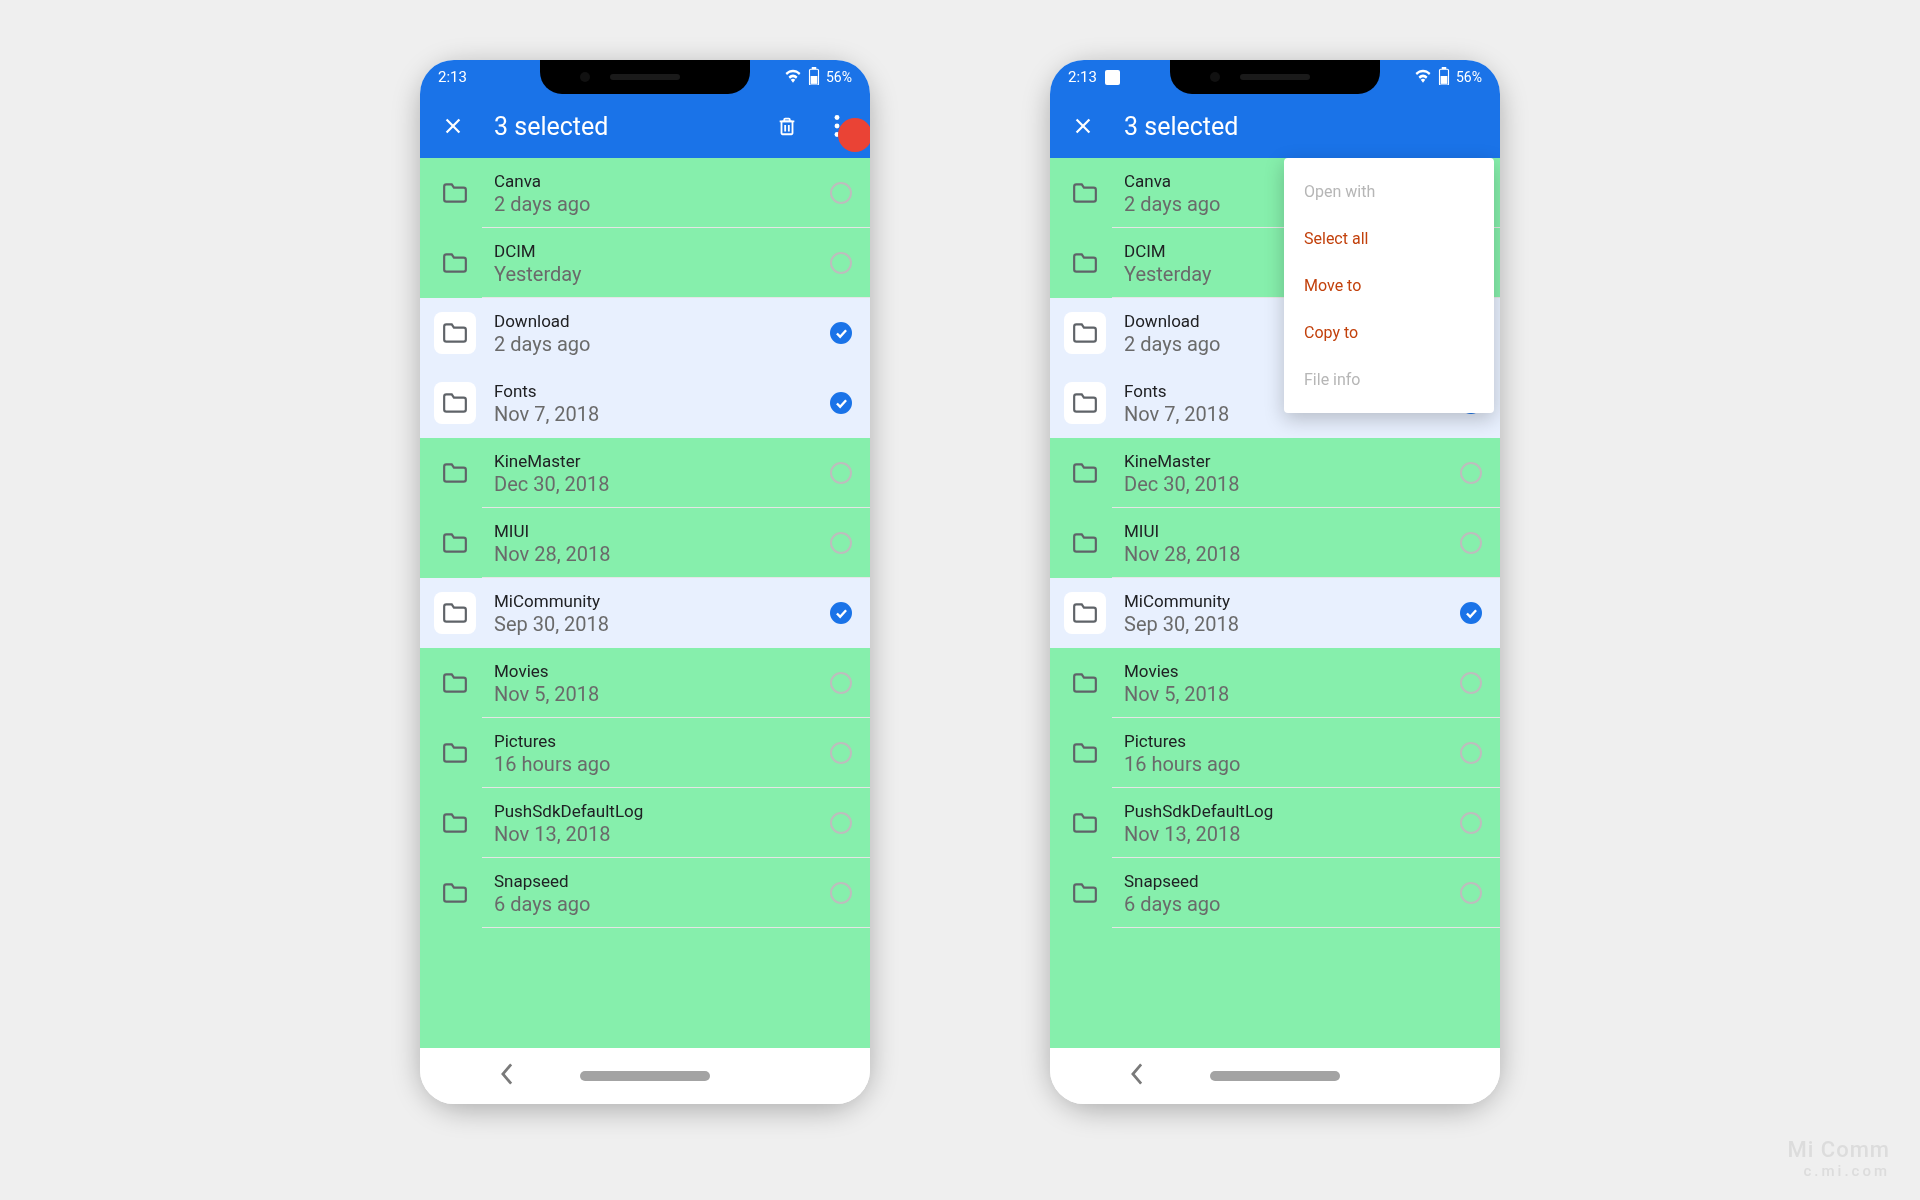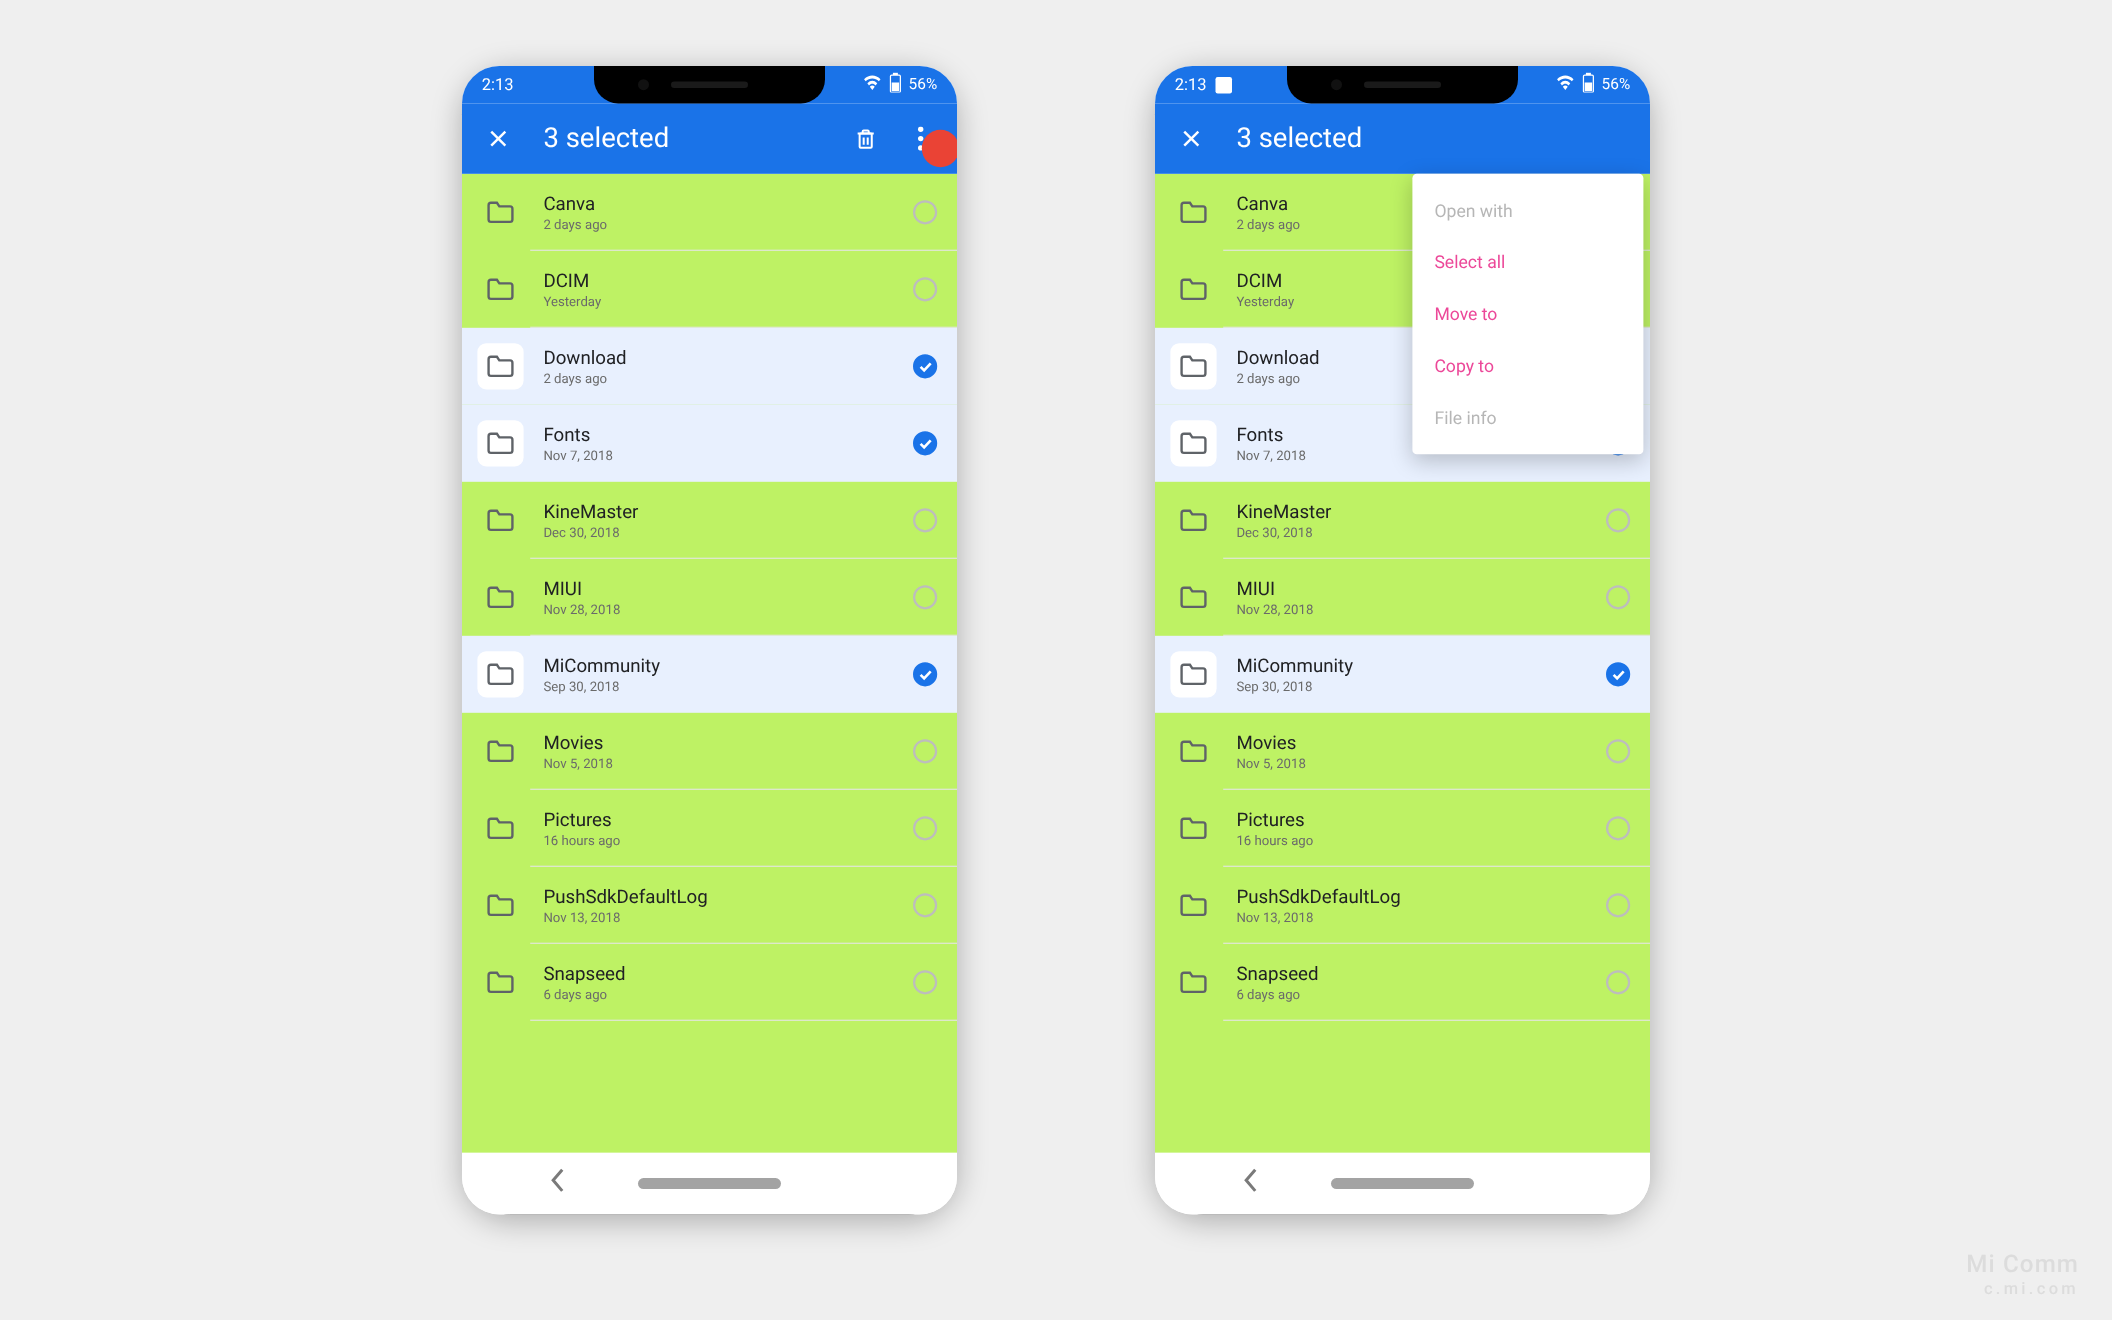--- a/index.html
+++ b/index.html
@@ -36,49 +36,49 @@
     height: 64px; background:#1a73e8; color:#fff; display:flex; align-items:center;
     padding:0 20px; position:relative;
   }
   .appbar-close { width:26px; height:26px; cursor:pointer; display:flex; align-items:center; justify-content:center; }
   .appbar-title { margin-left: 28px; font-size:25px; font-weight:400; }
   .appbar-actions { margin-left:auto; display:flex; align-items:center; gap:24px; }
   .icon-btn { width:26px; height:26px; cursor:pointer; display:flex; align-items:center; justify-content:center; }
 
   .red-dot { position:absolute; top:24px; right:-2px; width:34px; height:34px; background:#ea4335; border-radius:50%; z-index:40; }
 
-  .list { height: calc(100% - 34px - 64px - 56px); overflow:hidden; background:#bef264; }
+  .list { height: calc(100% - 34px - 64px - 56px); overflow:hidden; background:#86efac; }
   .row { display:flex; align-items:center; height:70px; padding:0 18px; position:relative; }
   .row.selected { background:#e8f0fe; }
   .divider { position:relative; }
   .divider::after { content:""; position:absolute; left:62px; right:0; bottom:0; height:1px; background:#e5e5e5; }
   .folder-icon {
     width:34px; height:34px; display:flex; align-items:center; justify-content:center;
     border-radius:6px;
   }
   .row.selected .folder-icon { background:#fff; box-shadow:0 0 0 4px #fff; border-radius:4px; }
   .row-text { margin-left:22px; flex:1; }
   .row-name { font-size:17px; color:#202124; }
-  .row-sub { font-size:12px; color:#6a6a6a; margin-top:1px; }
+  .row-sub { font-size:20px; color:#6a6a6a; margin-top:1px; }
   .check {
     width:22px; height:22px; border-radius:50%; border:2px solid #bdbdbd;
     display:flex; align-items:center; justify-content:center;
   }
   .check.on { background:#1a73e8; border-color:#1a73e8; }
 
   .navbar { position:absolute; bottom:0; left:0; right:0; height:56px; background:#fff;
     display:flex; align-items:center; justify-content:center; }
   .nav-back { position:absolute; left:80px; color:#6a6a6a; font-size:22px; cursor:pointer; }
   .pill { width:130px; height:10px; background:#a3a3a3; border-radius:5px; }
 
   .popup {
     position:absolute; top:98px; right:6px; width:210px; background:#fff;
     border-radius:4px; box-shadow:0 6px 20px rgba(0,0,0,0.22); padding:10px 0; z-index:60;
   }
-  .popup-item { padding:14px 20px; font-size:16px; color:#ec4899; cursor:pointer; }
+  .popup-item { padding:14px 20px; font-size:16px; color:#c2410c; cursor:pointer; }
   .popup-item.disabled { color:#b6b6b6; cursor:default; }
 
   .watermark { position:absolute; right:30px; bottom:20px; color:#dcdcdc; font-size:22px; text-align:right; font-weight:500; letter-spacing:1px; }
   .watermark small { display:block; font-size:15px; letter-spacing:3px; }
 </style>
 </head>
 <body>
 
 <div class="page">
 

